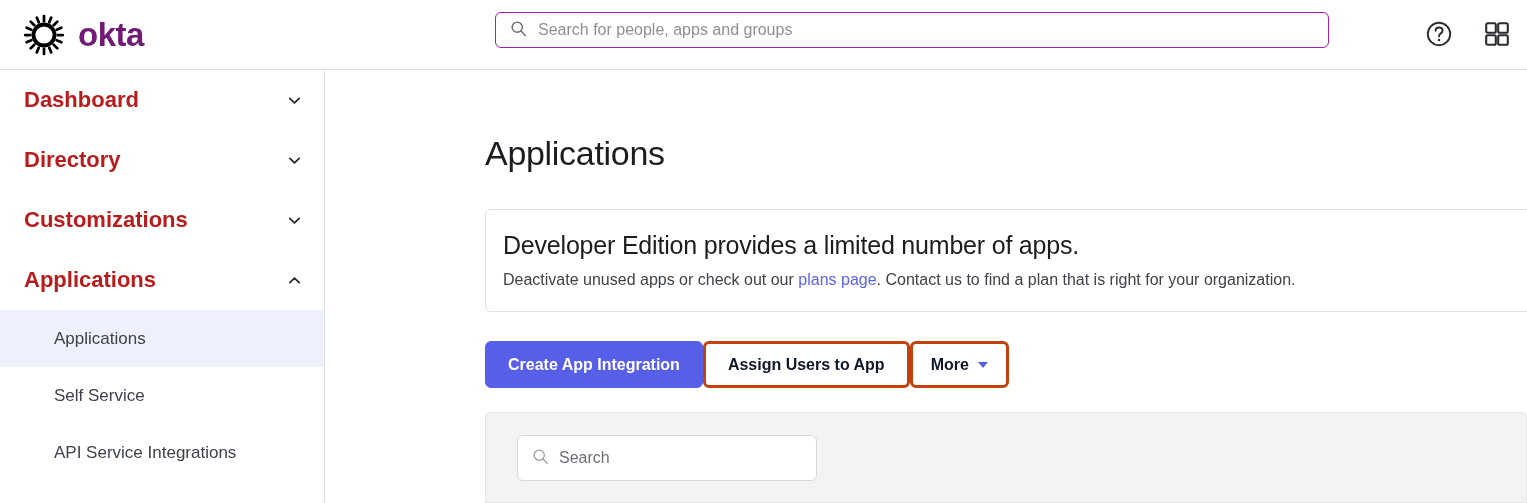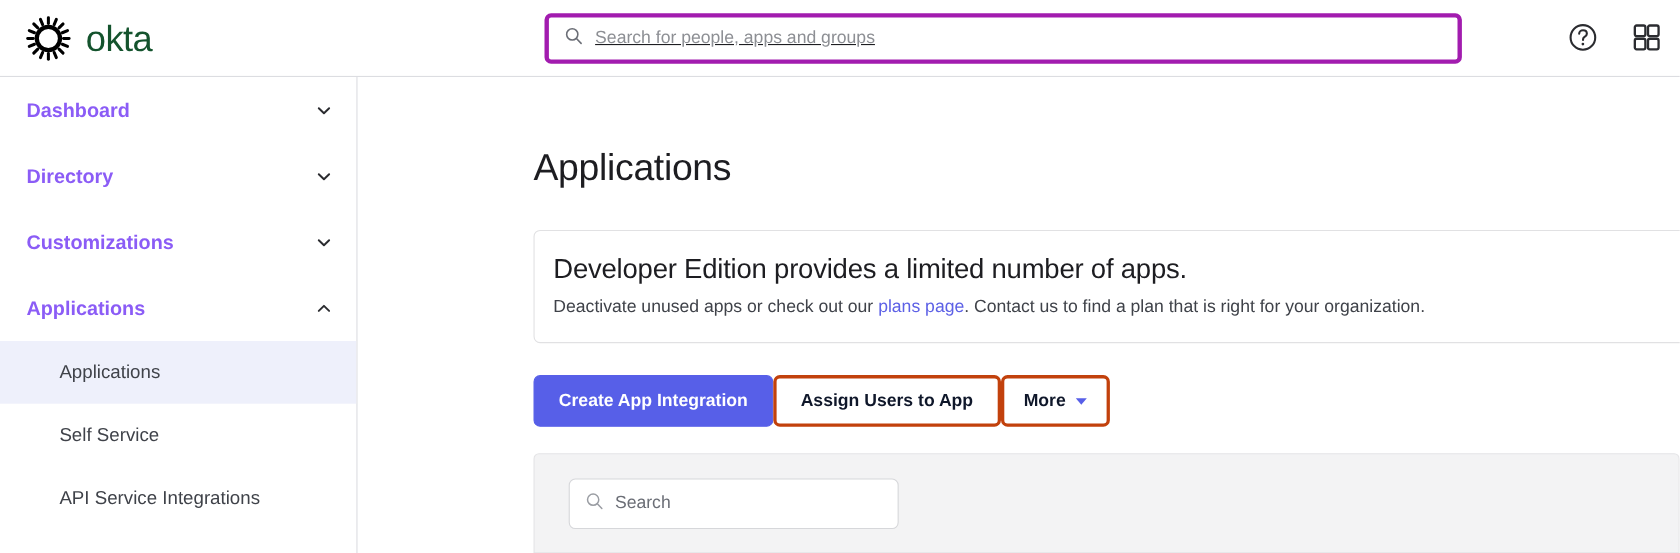--- a/index.html
+++ b/index.html
@@ -20,31 +20,31 @@
     background: #ffffff;
     border-bottom: 1px solid #dcdde1;
     display: flex; align-items: center;
   }
   .brand {
     display: flex; align-items: center;
     margin-left: 22px; gap: 12px;
   }
   .okta-mark { width: 44px; height: 44px; display: block; }
   .okta-word {
-    font-size: 33px; font-weight: 400;
-    letter-spacing: -0.5px; color: #14532d;
+    font-size: 33px; font-weight: 700;
+    letter-spacing: -0.5px; color: #701a75;
     line-height: 1;
   }
 
   .global-search {
     position: absolute; left: 495px; top: 12px;
-    width: 834px; height: 46px;
-    border: 4px solid #a21caf; border-radius: 6px;
+    width: 834px; height: 36px;
+    border: 1px solid #a21caf; border-radius: 6px;
     background: #fff;
-    display: flex; align-items: center; padding: 0 14px; text-decoration: underline;
+    display: flex; align-items: center; padding: 0 14px;
   }
   .global-search .ph {
     font-size: 16px; color: #8d8f94; margin-left: 11px;
   }
   .mag { width: 17px; height: 17px; flex: 0 0 auto; }
 
   .topbar-actions {
     position: absolute; right: 14px; top: 0; height: 70px;
     display: flex; align-items: center; gap: 26px;
   }
@@ -61,21 +61,21 @@
     background: #ffffff;
     border-right: 1px solid #dcdde1;
     overflow: hidden;
   }
   .nav-group {
     height: 60px; display: flex; align-items: center;
     justify-content: space-between;
     padding: 0 22px 0 24px; cursor: pointer;
   }
   .nav-group .label {
-    font-size: 18px; font-weight: 700; color: #8b5cf6;
+    font-size: 22px; font-weight: 700; color: #b91c1c;
   }
   .chev { width: 15px; height: 15px; display: block; }
   .nav-sub {
     height: 57px; display: flex; align-items: center;
     padding-left: 54px; cursor: pointer;
   }
   .nav-sub .label { font-size: 17px; color: #3f4249; }
   .nav-sub.selected { background: #eef0fb; }
 
   

